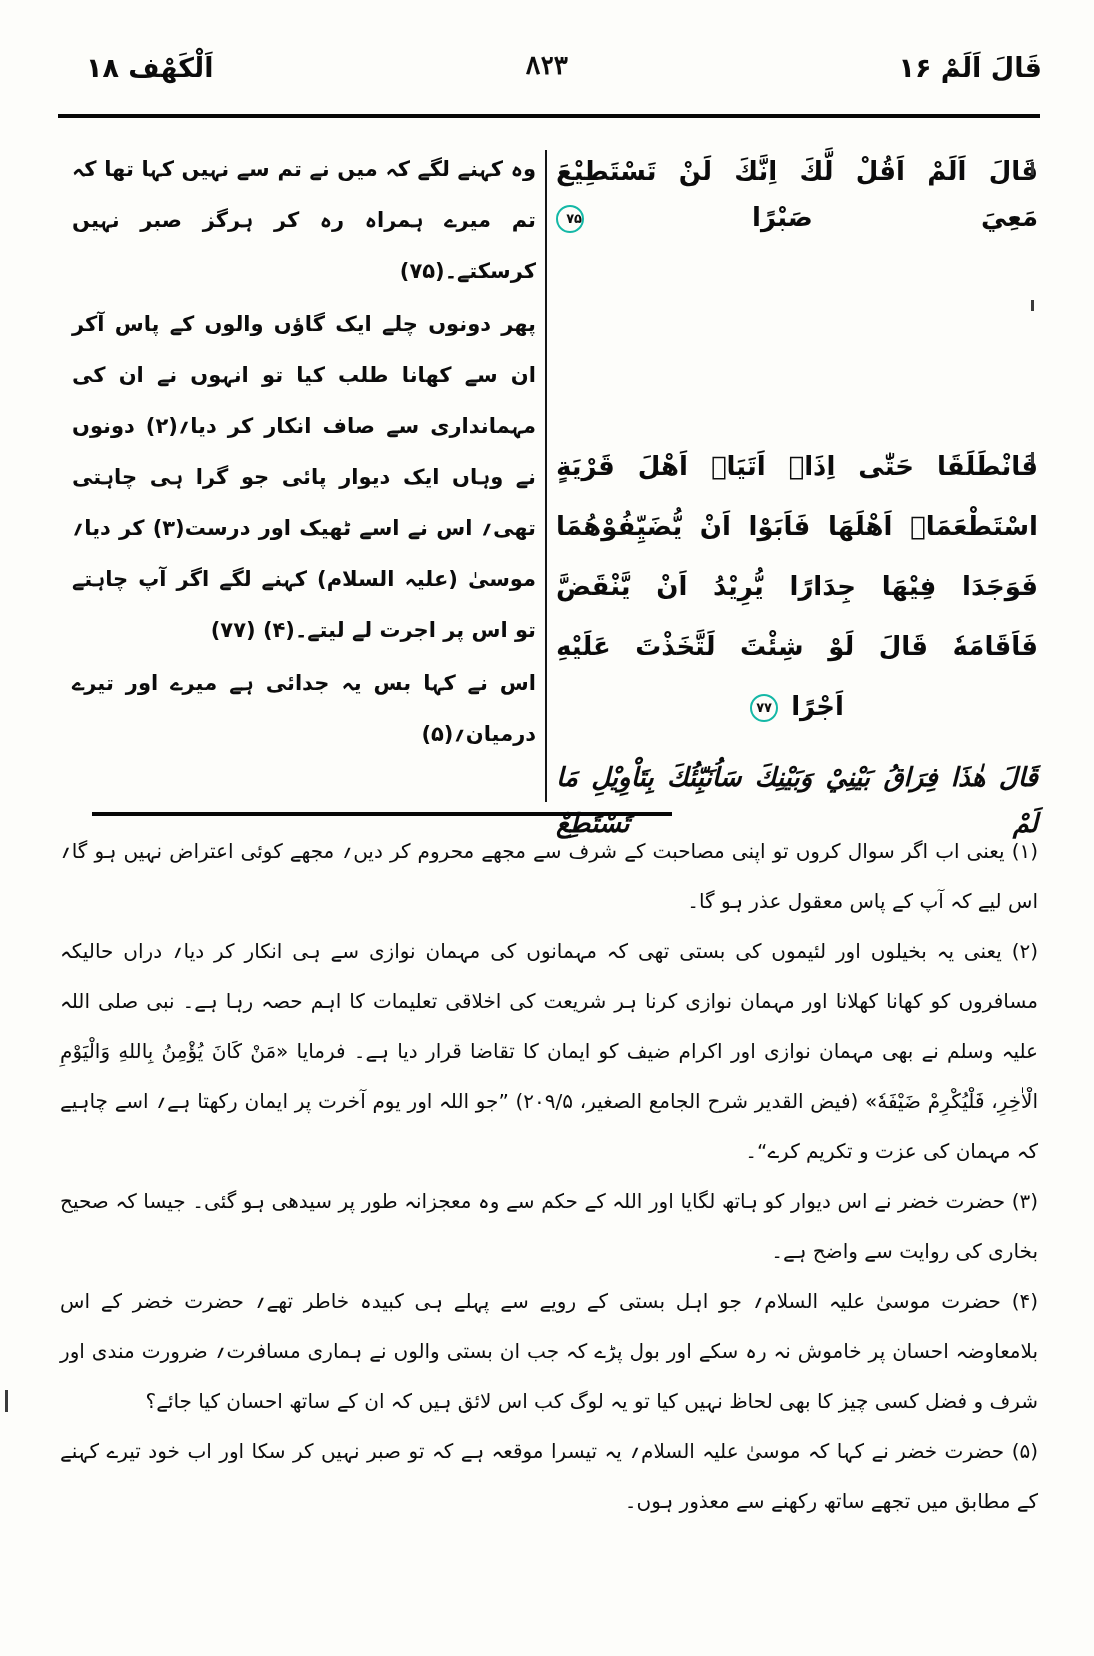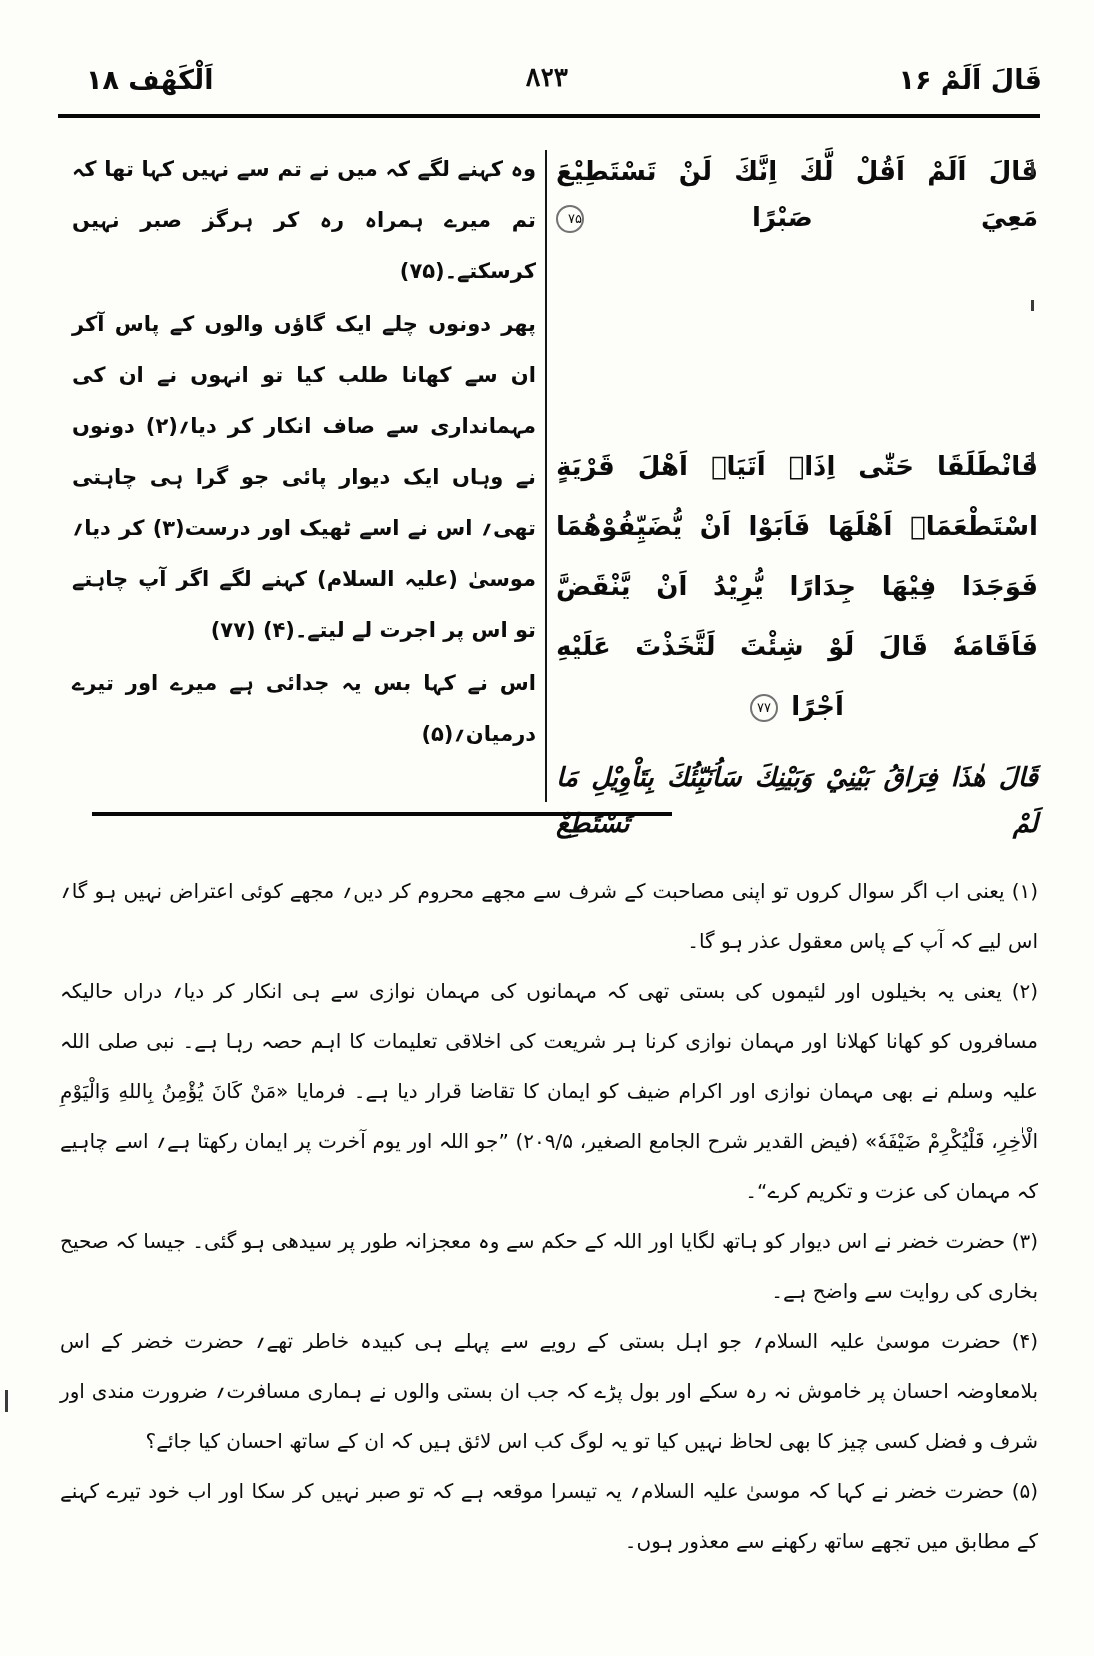--- a/index.html
+++ b/index.html
@@ -7,21 +7,21 @@
   .page {
     position:relative;
     width:1094px; height:1656px;
     margin:0 auto;
     background:#fdfdfa;
     color:#0c0c0c;
     font-family:"DejaVu Sans", "Liberation Sans", sans-serif;
     overflow:hidden;
   }
   
-  .hdr-item { position:absolute; top:64px; font-size:27px; font-weight:700; direction:rtl; white-space:nowrap; }
+  .hdr-item { position:absolute; top:52px; font-size:27px; font-weight:700; direction:rtl; white-space:nowrap; }
   .hdr-juz   { right:52px; }
   .hdr-page  { left:50%; transform:translateX(-50%); font-size:24px;font-family:Liberation Serif, serif; }
   .hdr-surah { left:86px; }
   .header-rule {
     position:absolute; top:114px; left:58px; width:982px; height:4px;
     background:#070707;
   }
   
   .arabic-col { position:absolute; top:142px; right:56px; width:482px; height:662px; }
   .averse {
@@ -30,39 +30,39 @@
     font-size:26px; font-weight:700;
     text-align:justify;
     word-spacing:4px;
   }
   .v1 { top:6px;   line-height:46px; text-align-last:justify; }
   .v2 { top:106px; line-height:58px; text-align-last:center; }
   .v3 { top:294px; line-height:60px; text-align-last:center; }
   .v4 { top:612px; line-height:46px; text-align-last:justify;font-style:italic; }
   .vnum {
     display:inline-block; width:28px; height:28px;
-    border:2px solid #737373; border-radius:50%;
+    border:2px solid #14b8a6; border-radius:50%;
     font-size:13px; line-height:24px; text-align:center;
-    font-weight:400; vertical-align:middle; word-spacing:0;
+    font-weight:700; vertical-align:middle; word-spacing:0;
   }
   
   .col-divider { position:absolute; top:150px; left:545px; width:2px; height:652px; background:#151515; }
   
   .urdu-col {
     position:absolute; top:144px; left:72px; width:464px; height:666px;
     direction:rtl;
     font-size:21px; font-weight:600; line-height:51px;
     text-align:justify;
   }
   .urdu-col p { margin-bottom:2px; }
   .urdu-col p:last-child { margin-bottom:0; }
   
   .footnote-separator { position:absolute; top:812px; left:92px; width:580px; height:4px; background:#070707; }
   .footnotes {
-    position:absolute; top:866px; left:60px; width:978px;
+    position:absolute; top:826px; left:60px; width:978px;
     direction:rtl;
     font-size:20px; font-weight:500; line-height:50px;
     text-align:justify;
   }
   .footnotes p { margin:0; }
   
   .scan-mark { position:absolute; background:#3a3a3a; }
   .sm1 { right:60px; top:162px;  width:3px; height:13px; }
   .sm2 { right:60px; top:300px;  width:3px; height:11px; }
   .sm3 { right:60px; top:452px;  width:3px; height:12px; }

